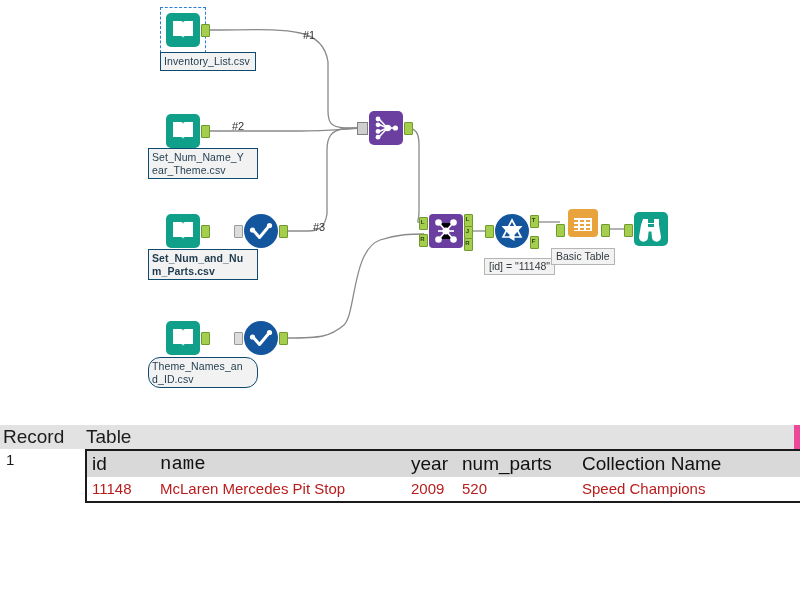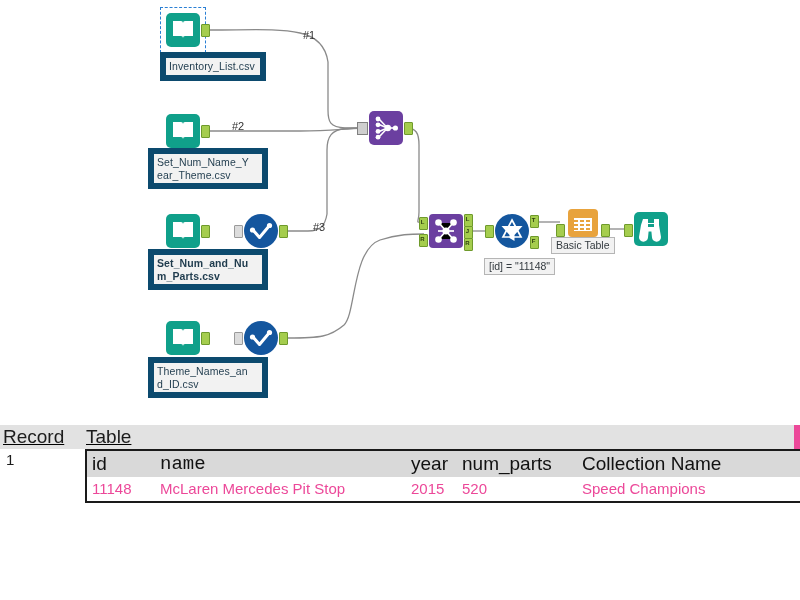--- a/index.html
+++ b/index.html
@@ -38,21 +38,21 @@
   
   .muxport{
     position:absolute; width:9px; height:11px; background:#cfcfcf;
     border:1px solid #808080;
   }
 
   
   .caption{
     position:absolute;
     background:#f2f2f2;
-    border:6px solid #0c4a6e;
+    border:1px solid #0c4a6e;
     color:#1f3b4d;
     font-size:10.5px;
     line-height:12.5px;
     padding:2px 3px;
     white-space:pre-line;
     letter-spacing:.1px;
   }
   .annot{
     position:absolute;
     background:#f2f2f2;
@@ -65,21 +65,20 @@
   }
   .wirelabel{
     position:absolute; font-size:11px; color:#333; background:transparent;
   }
 
   
   #results{ position:absolute; left:0; top:425px; width:800px; }
   .res-head{
     display:flex; align-items:flex-start;
     background:#ec4899;
-    text-decoration:underline;
   }
   .res-head .cell-record{
     width:82px; background:#e2e2e2; color:#1c1c1c;
     font-size:19px; line-height:24px; padding-left:3px; box-sizing:border-box;
   }
   .res-head .cell-table{
     width:712px; background:#e2e2e2; color:#1c1c1c;
     font-size:19px; line-height:24px; padding-left:4px; box-sizing:border-box;
   }
   .res-body{ display:flex; align-items:flex-start; }
@@ -94,21 +93,21 @@
     width:706px;
     table-layout:fixed;
     background:#ffffff;
   }
   table.inner th{
     background:#d9d9d9; color:#111; font-weight:normal;
     font-size:19px; line-height:26px; text-align:left;
     padding:0 0 0 5px; border:none;
   }
   table.inner td{
-    background:#ffffff; color:#ec4899; font-size:15px; line-height:24px;
+    background:#ffffff; color:#b91c1c; font-size:15px; line-height:24px;
     text-align:left; padding:0 0 0 5px; border:none;
   }
   .c-id{width:63px;} .c-name{width:246px;font-family:Liberation Mono, monospace;} .c-year{width:46px;}
   .c-parts{width:115px;} .c-coll{width:236px;}
 </style>
 </head>
 <body>
 
 <div id="app">
 
@@ -168,21 +167,21 @@
 m_Parts.csv</div>
 
     <div class="node" style="left:165px; top:320px;">
       <svg class="glyph" viewBox="0 0 36 36">
         <rect x="1" y="1" width="34" height="34" rx="5" fill="#10a08a"></rect>
         <path d="M8 9 h8 a2 2 0 0 1 2 2 v15 a2 2 0 0 0 -2 -2 h-8 z" fill="#ffffff"></path>
         <path d="M28 9 h-8 a2 2 0 0 0 -2 2 v15 a2 2 0 0 1 2 -2 h8 z" fill="#ffffff"></path>
       </svg>
       <div class="port out" style="top:12px;"></div>
     </div>
-    <div class="caption" style="left:148px; top:357px; width:102px;">Theme_Names_an
+    <div class="caption" style="left:148px; top:357px; width:102px;border-radius:12px;">Theme_Names_an
 d_ID.csv</div>
 
     <div class="node" style="left:243px; top:213px;">
       <svg class="glyph" viewBox="0 0 36 36">
         <circle cx="18" cy="18" r="17" fill="#14569e"></circle>
         <circle cx="9.5" cy="17" r="2.6" fill="#ffffff"></circle>
         <circle cx="26.5" cy="12.5" r="2.6" fill="#ffffff"></circle>
         <path d="M10 17 L16.5 24.5 L26.5 12.5" stroke="#ffffff" stroke-width="3" fill="none" stroke-linecap="round" stroke-linejoin="round"></path>
       </svg>
       <div class="port in grey" style="top:12px;"></div>
@@ -282,21 +281,21 @@
             <rect x="15" y="19" width="4" height="2"></rect>
             <rect x="21" y="19" width="4" height="2"></rect>
           <rect x="9" y="23" width="4" height="2"></rect>
             <rect x="15" y="23" width="4" height="2"></rect>
             <rect x="21" y="23" width="4" height="2"></rect>
         </g>
       </svg>
       <div class="port in" style="top:19px;"></div>
       <div class="port out" style="top:19px;"></div>
     </div>
-    <div class="annot" style="left:551px; top:237px;">Basic Table</div>
+    <div class="annot" style="left:551px; top:248px;">Basic Table</div>
 
     <div class="node" style="left:633px; top:211px;">
       <svg class="glyph" viewBox="0 0 36 36">
         <rect x="1" y="1" width="34" height="34" rx="5" fill="#10a08a"></rect>
         <path d="M10 8 h5 v4 h6 v-4 h5 v6 l2 12 a4.5 4.5 0 0 1 -9 0.5 l-0.6 -6 h-2.8 l-0.6 6 a4.5 4.5 0 0 1 -9 -0.5 l2 -12 z" fill="#ffffff"></path>
         <rect x="15" y="13" width="6" height="3" fill="#10a08a"></rect>
       </svg>
       <div class="port in" style="top:13px;"></div>
     </div>
 
@@ -320,21 +319,21 @@
               <th class="c-name">name</th>
               <th class="c-year">year</th>
               <th class="c-parts">num_parts</th>
               <th class="c-coll">Collection Name</th>
             </tr>
           </thead>
           <tbody>
             <tr>
               <td>11148</td>
               <td>McLaren Mercedes Pit Stop</td>
-              <td>2015</td>
+              <td>2009</td>
               <td>520</td>
               <td>Speed Champions</td>
             </tr>
           </tbody>
         </table>
       </div>
     </div>
   </div>
 
 </div>

